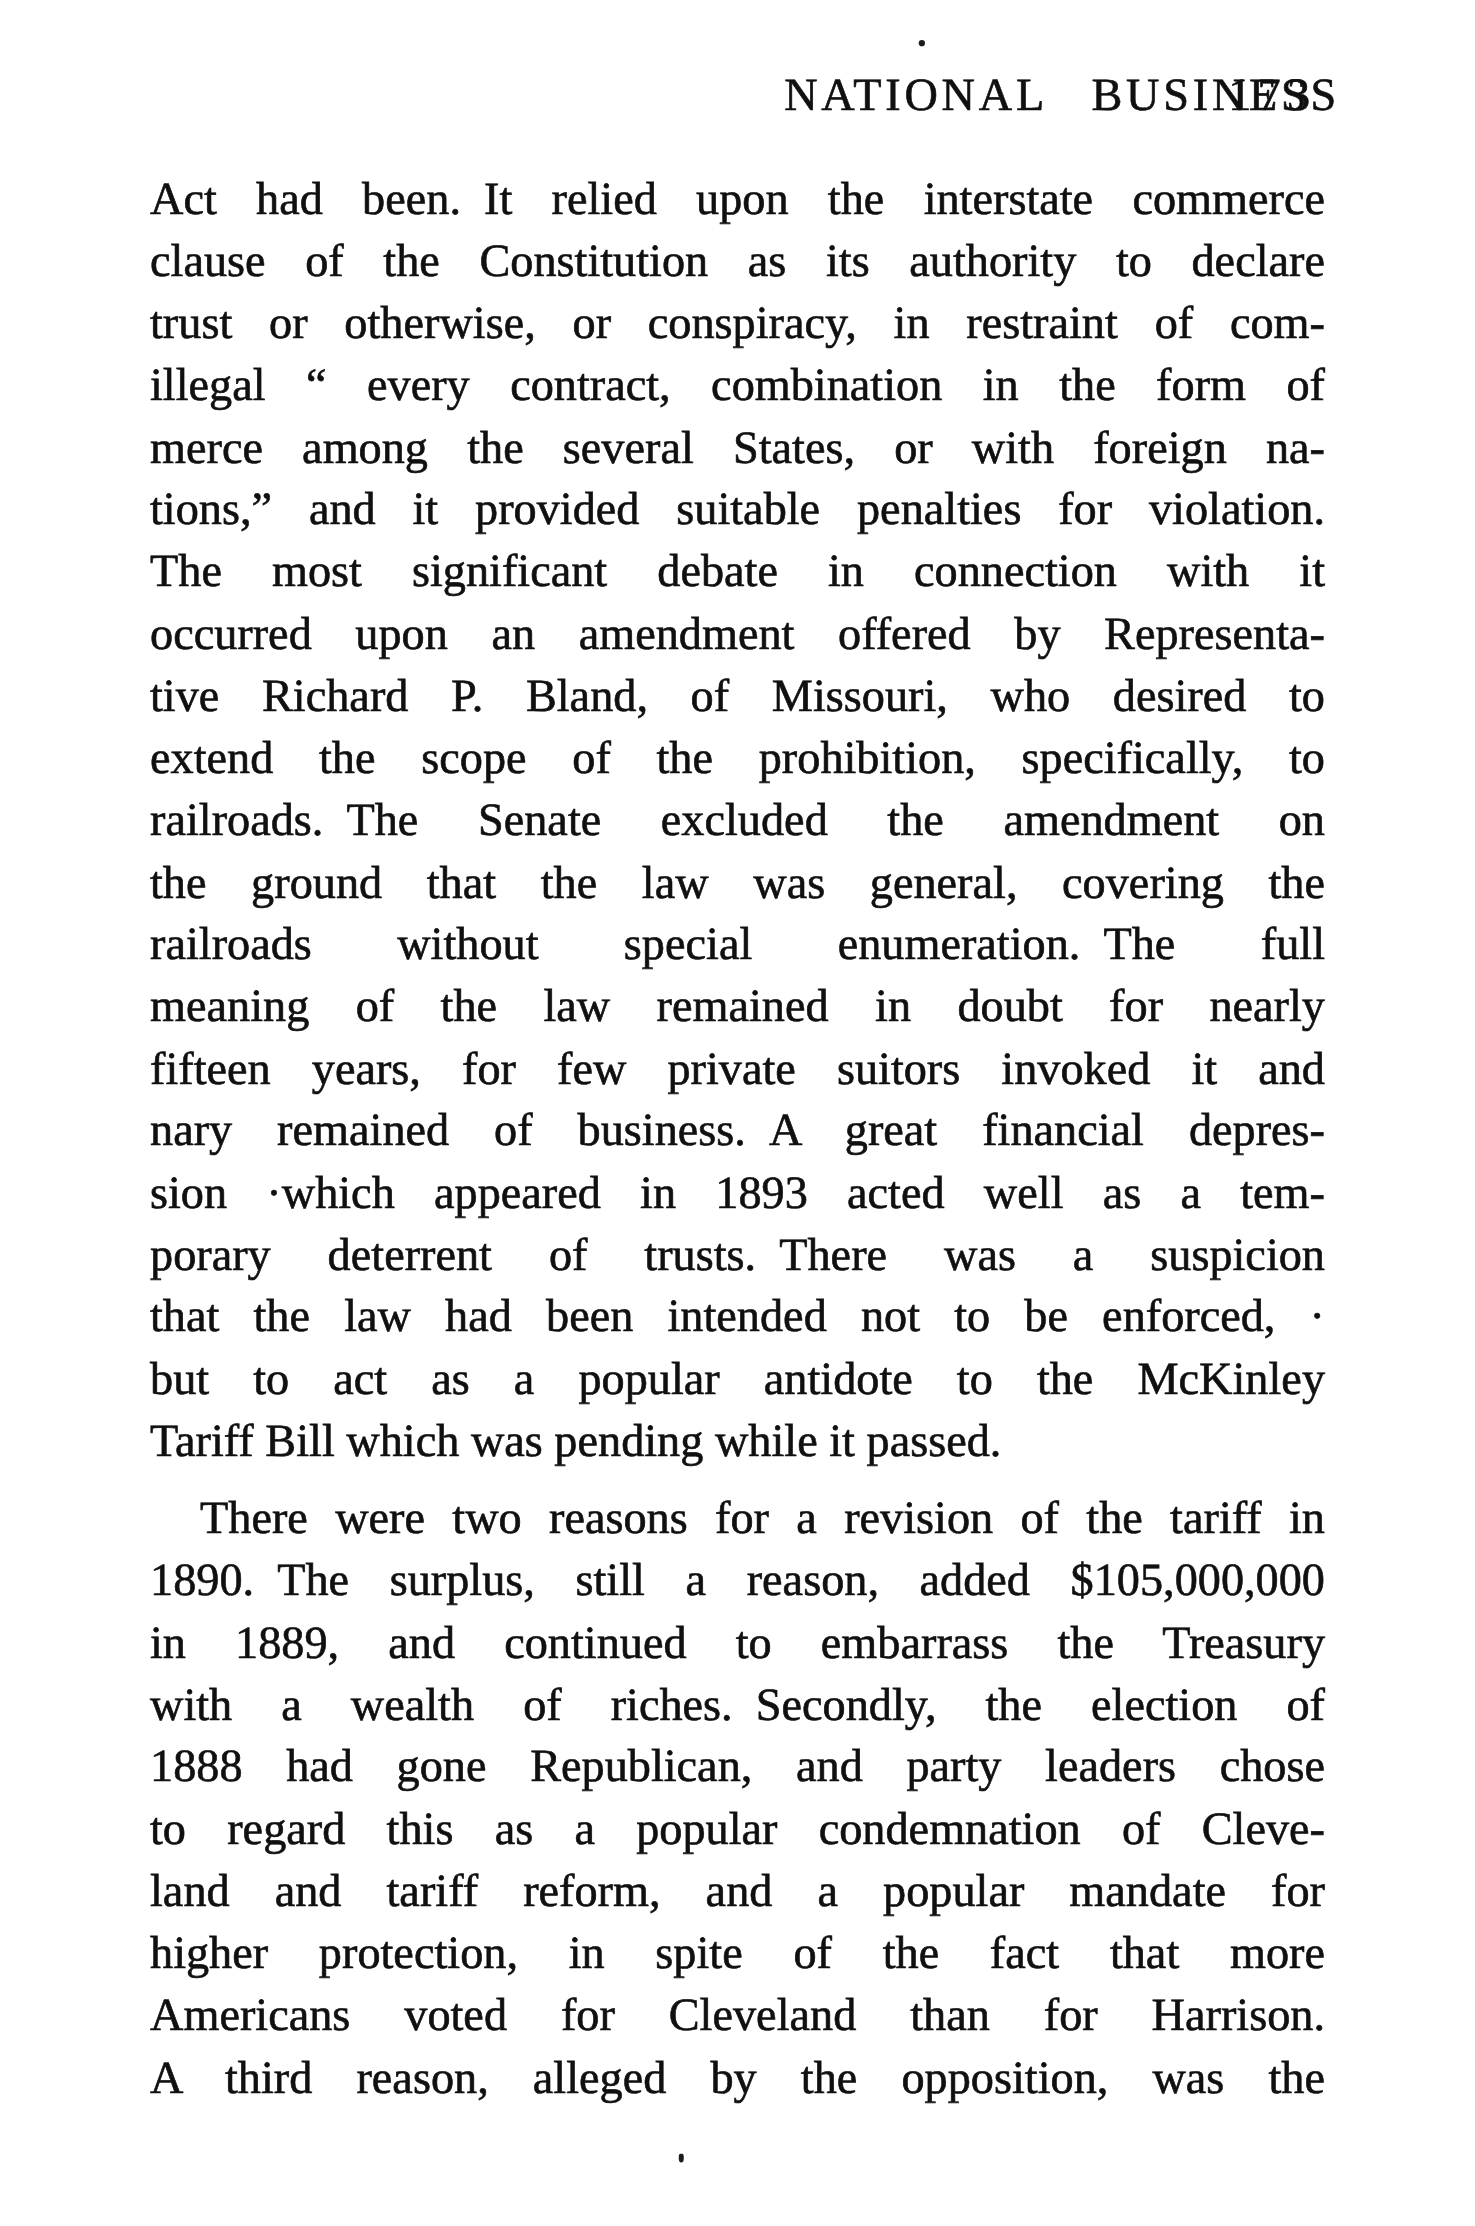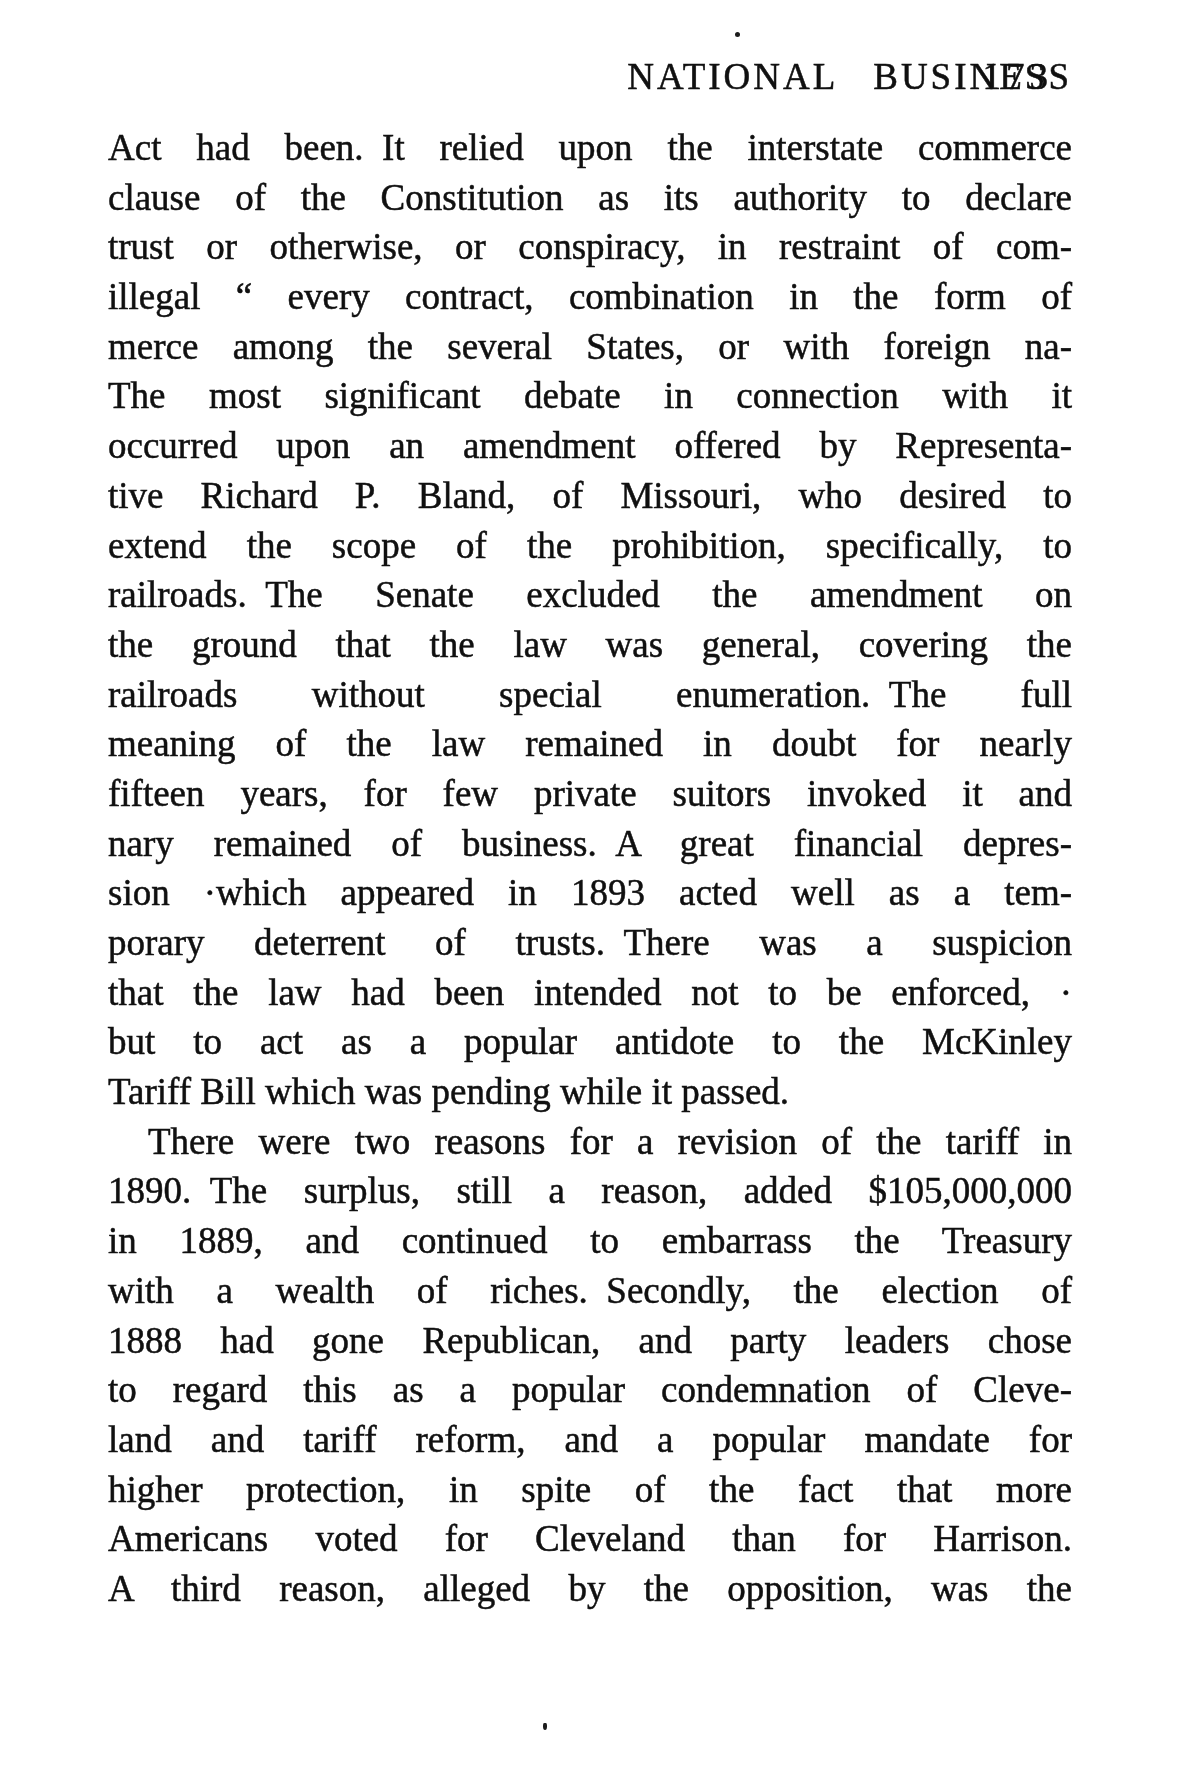--- a/index.html
+++ b/index.html
@@ -33,21 +33,21 @@
     word-spacing: normal;
   }
   #text-block {
     position: absolute;
     top: 123px;
     left: 108px;
     width: 964px;
     font-size: 37px;
     line-height: 49.7px;
   }
-  .para { margin: 0; }
+  .para { margin: 12px; }
   .line {
     text-align: justify;
     text-align-last: justify;
     height: 49.7px;
     overflow: visible;
     white-space: normal;
   }
   .line.short { text-align-last: left; }
   .line.indent { text-indent: 40px; }
   .artifact-dot {
@@ -71,20 +71,21 @@
   </div>
 
   <main id="text-block">
 
   <div class="para">
         <div class="line">Act had been. It relied upon the interstate commerce</div>
         <div class="line">clause of the Constitution as its authority to declare</div>
         <div class="line">trust or otherwise, or conspiracy, in restraint of com-</div>
         <div class="line">illegal “ every contract, combination in the form of</div>
         <div class="line">merce among the several States, or with foreign na-</div>
+        <div class="line">tions,” and it provided suitable penalties for violation.</div>
         <div class="line">The most significant debate in connection with it</div>
         <div class="line">occurred upon an amendment offered by Representa-</div>
         <div class="line">tive Richard P. Bland, of Missouri, who desired to</div>
         <div class="line">extend the scope of the prohibition, specifically, to</div>
         <div class="line">railroads. The Senate excluded the amendment on</div>
         <div class="line">the ground that the law was general, covering the</div>
         <div class="line">railroads without special enumeration. The full</div>
         <div class="line">meaning of the law remained in doubt for nearly</div>
         <div class="line">fifteen years, for few private suitors invoked it and</div>
         <div class="line">nary remained of business. A great financial depres-</div>

